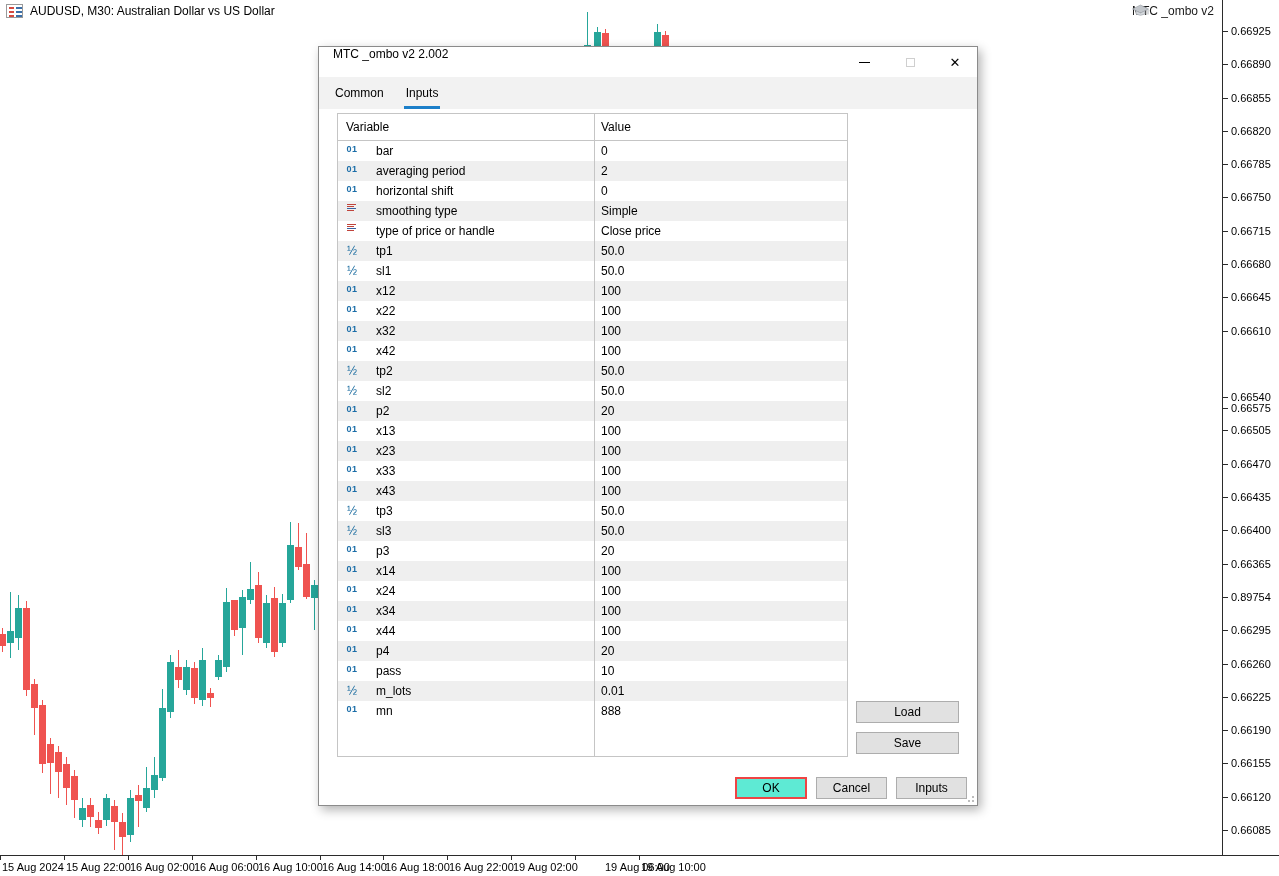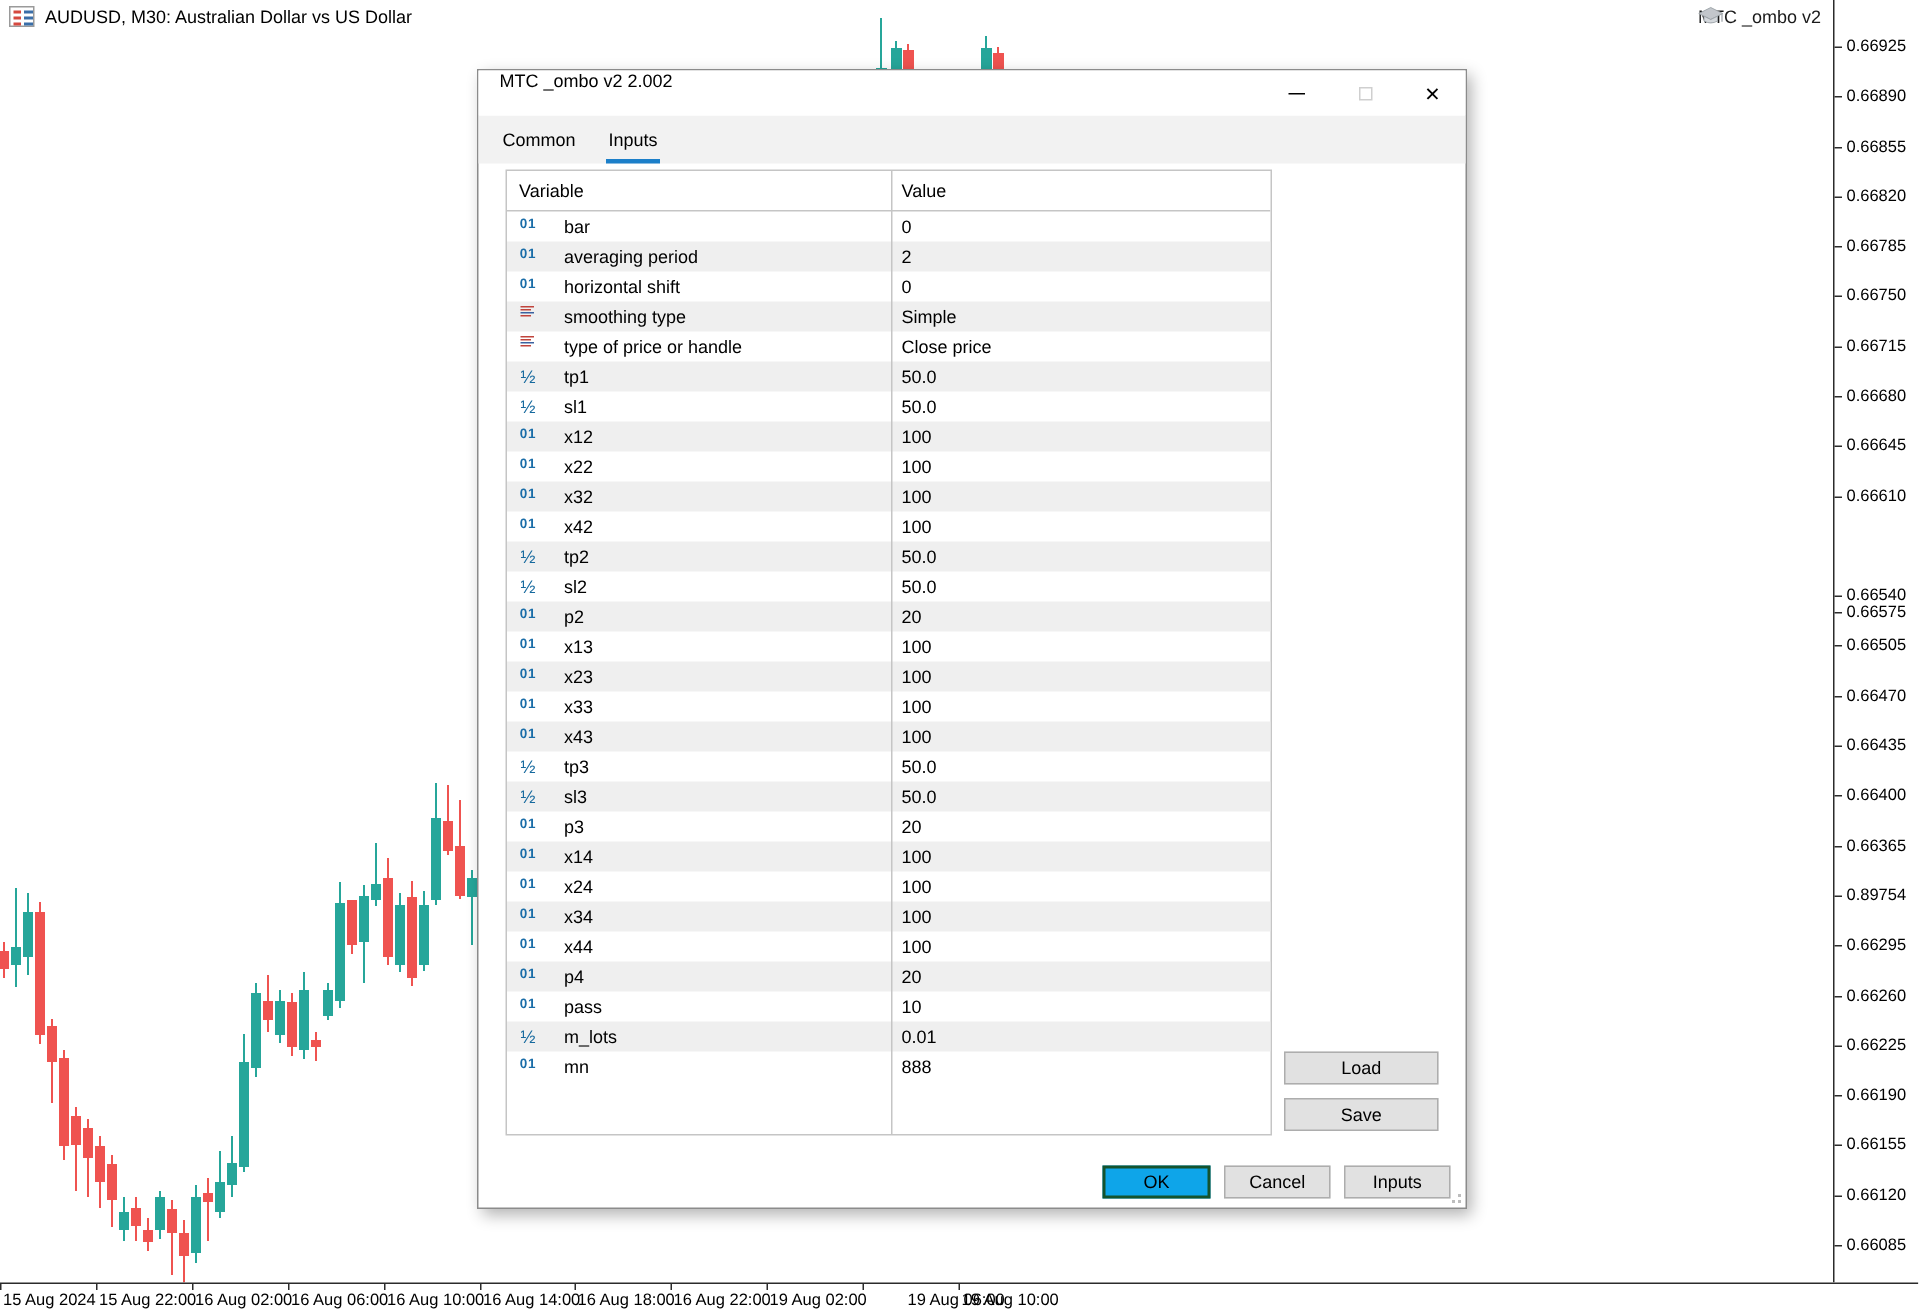--- a/index.html
+++ b/index.html
@@ -62,21 +62,21 @@
   .picon.enum i:nth-child(2){ background:#c0443c; width:7px; }
   .picon.enum i:nth-child(3){ background:#3a62a0; }
   .picon.enum i:nth-child(4){ background:#c0443c; width:7px; }
   
   .btn {
     position:absolute; height:22px; background:#e1e1e1; border:1px solid #adadad;
     font-size:12px; font-family:"Liberation Sans",sans-serif; text-align:center; line-height:20px; cursor:default;
   }
   .btn-load  { left:537px; top:654px; width:103px; }
   .btn-save  { left:537px; top:685px; width:103px; }
-  .btn-ok    { left:416px; top:730px; width:72px; border:2px solid #14532d; line-height:18px; background:#0ea5e9; }
+  .btn-ok    { left:416px; top:730px; width:72px; border:2px solid #ef4444; line-height:18px; background:#5eead4; }
   .btn-cancel{ left:497px; top:730px; width:71px; }
   .btn-reset { left:577px; top:730px; width:71px; }
   .grip { position:absolute; right:3px; bottom:3px; width:8px; height:8px; }
   .grip i { position:absolute; width:2px; height:2px; background:#bdbdbd; }
   .grip i:nth-child(1){ right:0; bottom:0; } .grip i:nth-child(2){ right:4px; bottom:0; }
   .grip i:nth-child(3){ right:0; bottom:4px; } .grip i:nth-child(4){ right:8px; bottom:0; display:none;}
 </style>
 </head>
 <body>
 

